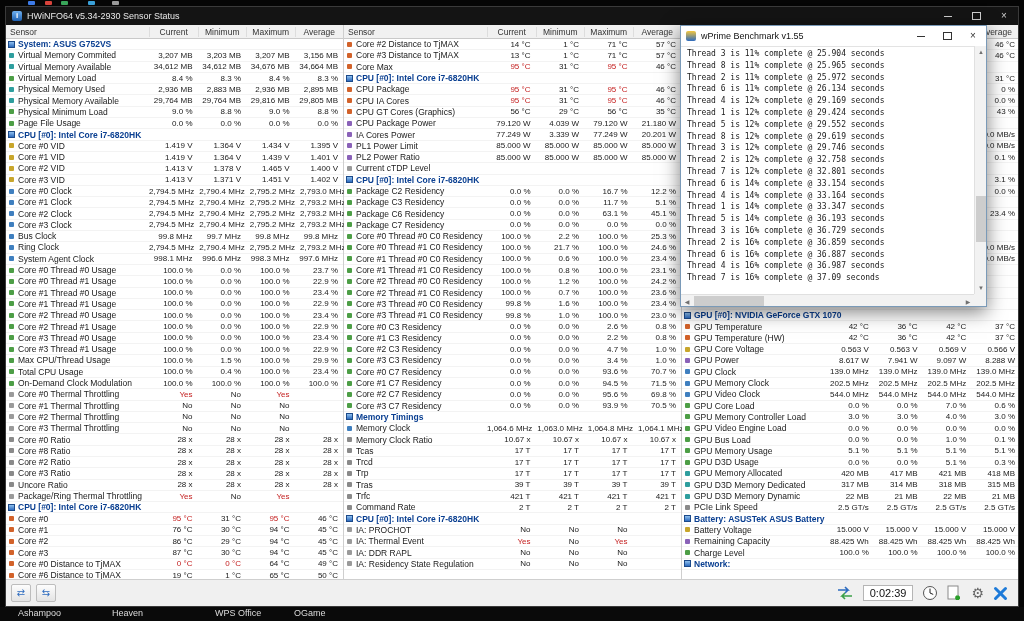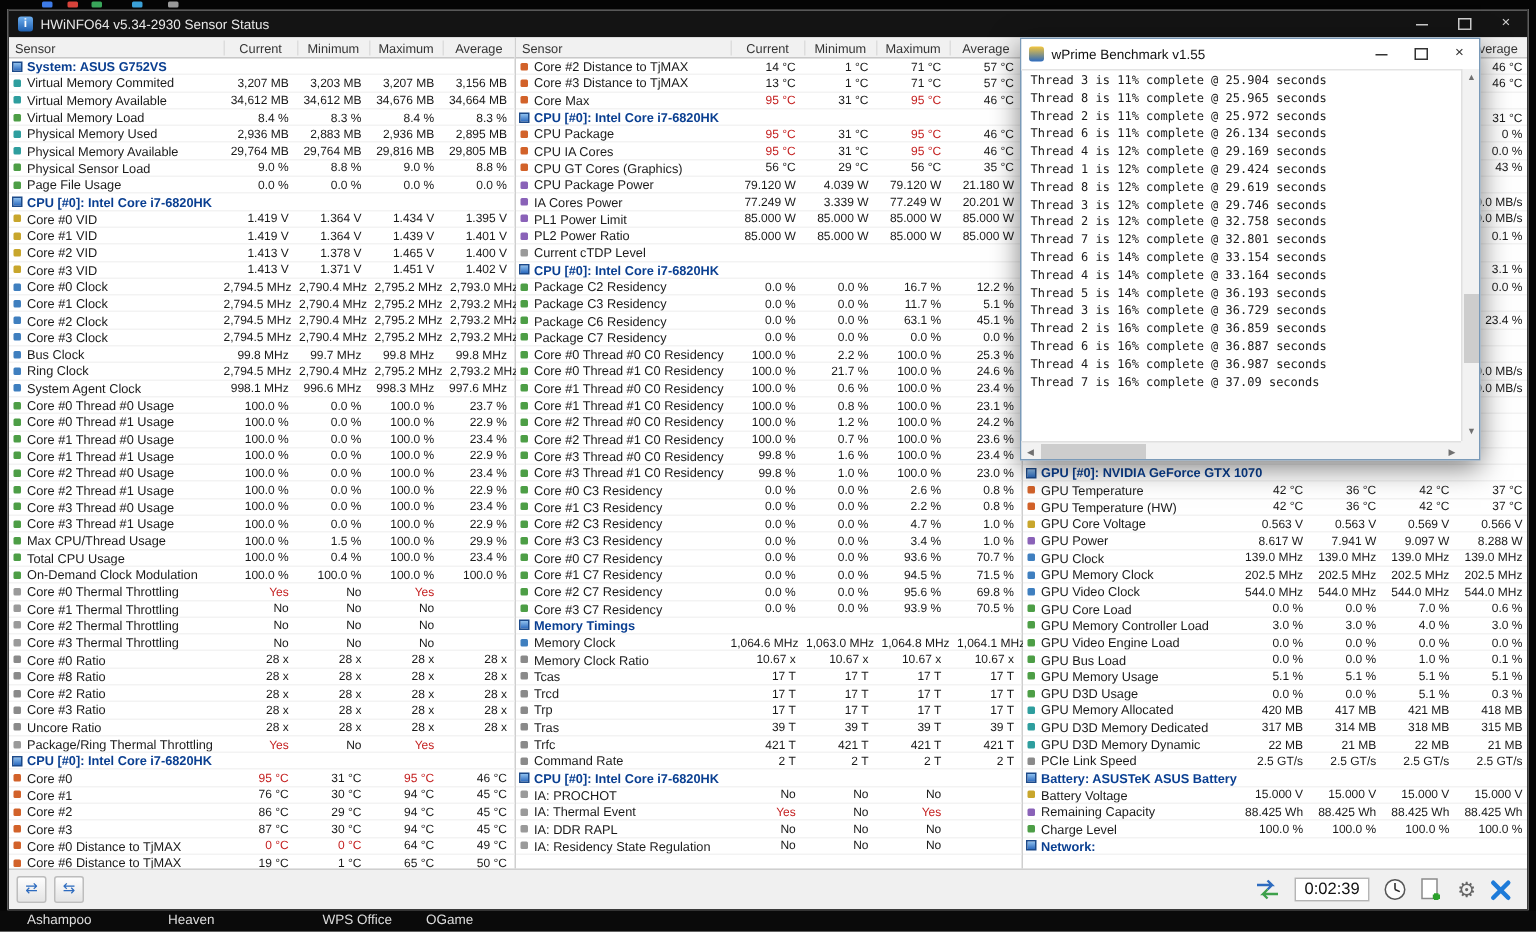--- a/index.html
+++ b/index.html
@@ -45,21 +45,21 @@
   .sb-right{margin-left:auto;display:flex;align-items:center;margin-right:10px;gap:9px;}
   .timerbox{background:#fff;border:1px solid #b5b5b5;font-size:11px;padding:1px 6px;color:#111;
             font-family:"Liberation Sans",sans-serif;}
   .gear{font-size:14px;color:#666;line-height:14px;}
   
   .taskbar{position:absolute;left:0;bottom:0;width:1024px;height:14px;background:#0a0a0a;}
   .tbitem{position:absolute;top:1px;font-size:9px;color:#dcdcdc;white-space:nowrap;}
   .tbitem:nth-of-type(1){left:18px;}
   .tbitem:nth-of-type(2){left:112px;}
   .tbitem:nth-of-type(3){left:215px;}
-  .tbitem:nth-of-type(4){left:284px;}
+  .tbitem:nth-of-type(4){left:294px;}
   
   .wprime{position:absolute;left:680px;top:25px;width:307px;height:282px;background:#fff;
           border:1px solid #7a9ab8;box-shadow:0 5px 18px rgba(0,0,0,.5);box-sizing:border-box;z-index:50;}
   .wptitle{height:20px;background:#fff;border-bottom:1px solid #e3e3e3;display:flex;align-items:center;font-size:9px;color:#111;}
   .wpicon{width:10px;height:10px;margin:0 5px 0 5px;background:linear-gradient(#f3c63d,#2d6bbf);border-radius:2px;}
   .wpbtns{margin-left:auto;display:flex;height:100%;}
   .wpbtn{width:26px;height:100%;display:flex;align-items:center;justify-content:center;color:#333;}
   .wpbtn .minbar{background:#333;}
   .wpbtn .maxbox{border-color:#333;}
   .wpbody{position:absolute;top:20px;left:0;right:0;bottom:0;}
@@ -146,21 +146,21 @@
           <div class="srow">
             <span class="ric" style="background: rgb(46, 158, 158);"></span>
             <span class="lbl">Physical Memory Available</span>
             <span class="val">29,764 MB</span>
             <span class="val">29,764 MB</span>
             <span class="val">29,816 MB</span>
             <span class="val">29,805 MB</span>
           </div>
           <div class="srow">
             <span class="ric" style="background: rgb(77, 158, 70);"></span>
-            <span class="lbl">Physical Sensor Load</span>
+            <span class="lbl">Physical Minimum Load</span>
             <span class="val">9.0 %</span>
             <span class="val">8.8 %</span>
             <span class="val">9.0 %</span>
             <span class="val">8.8 %</span>
           </div>
           <div class="srow">
             <span class="ric" style="background: rgb(77, 158, 70);"></span>
             <span class="lbl">Page File Usage</span>
             <span class="val">0.0 %</span>
             <span class="val">0.0 %</span>
@@ -1284,26 +1284,28 @@
     </span>
   </div>
   <div class="wpbody">
     <div class="wptext">
         <div class="wline">Thread 3 is 11% complete @ 25.904 seconds</div>
         <div class="wline">Thread 8 is 11% complete @ 25.965 seconds</div>
         <div class="wline">Thread 2 is 11% complete @ 25.972 seconds</div>
         <div class="wline">Thread 6 is 11% complete @ 26.134 seconds</div>
         <div class="wline">Thread 4 is 12% complete @ 29.169 seconds</div>
         <div class="wline">Thread 1 is 12% complete @ 29.424 seconds</div>
+        <div class="wline">Thread 5 is 12% complete @ 29.552 seconds</div>
         <div class="wline">Thread 8 is 12% complete @ 29.619 seconds</div>
         <div class="wline">Thread 3 is 12% complete @ 29.746 seconds</div>
         <div class="wline">Thread 2 is 12% complete @ 32.758 seconds</div>
         <div class="wline">Thread 7 is 12% complete @ 32.801 seconds</div>
         <div class="wline">Thread 6 is 14% complete @ 33.154 seconds</div>
         <div class="wline">Thread 4 is 14% complete @ 33.164 seconds</div>
+        <div class="wline">Thread 1 is 14% complete @ 33.347 seconds</div>
         <div class="wline">Thread 5 is 14% complete @ 36.193 seconds</div>
         <div class="wline">Thread 3 is 16% complete @ 36.729 seconds</div>
         <div class="wline">Thread 2 is 16% complete @ 36.859 seconds</div>
         <div class="wline">Thread 6 is 16% complete @ 36.887 seconds</div>
         <div class="wline">Thread 4 is 16% complete @ 36.987 seconds</div>
         <div class="wline">Thread 7 is 16% complete @ 37.09 seconds</div>
       </div>
     <div class="vscroll">
       <span class="scr-arrow" style="top:0;">▲</span>
       <div class="vthumb"></div>

